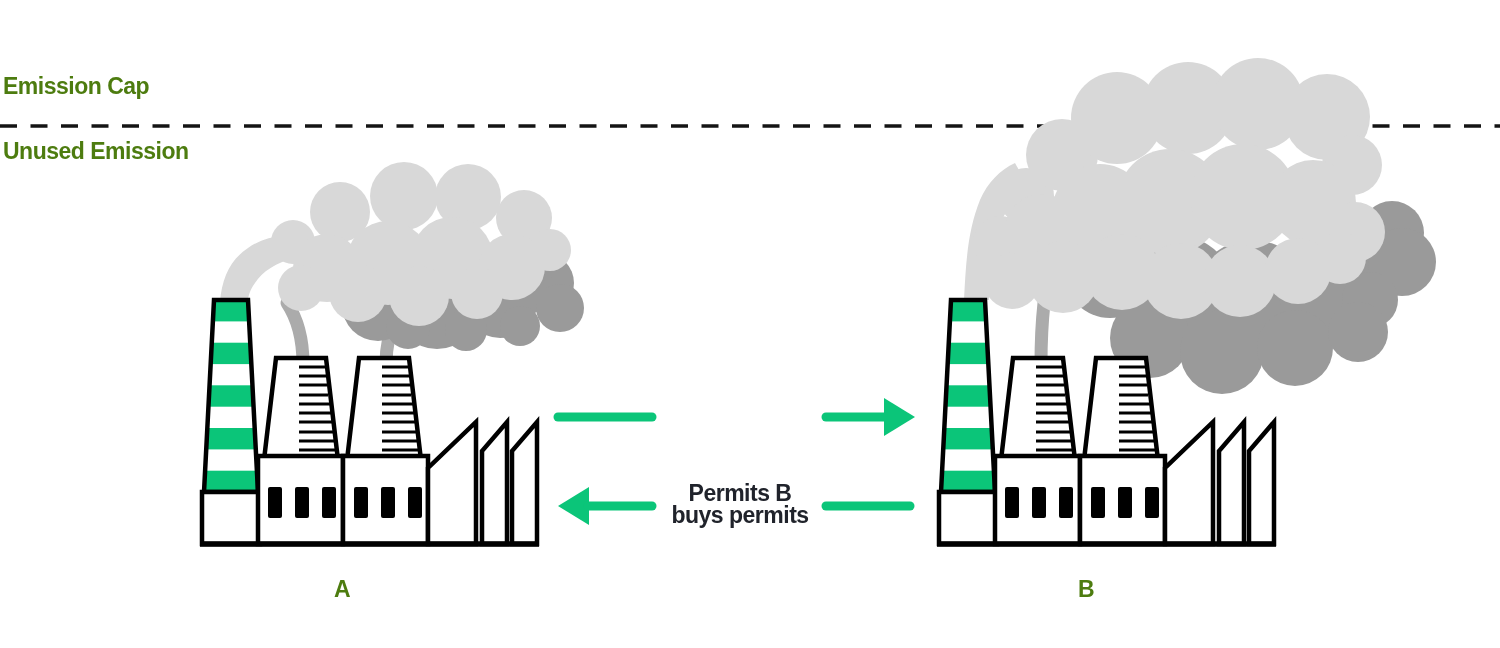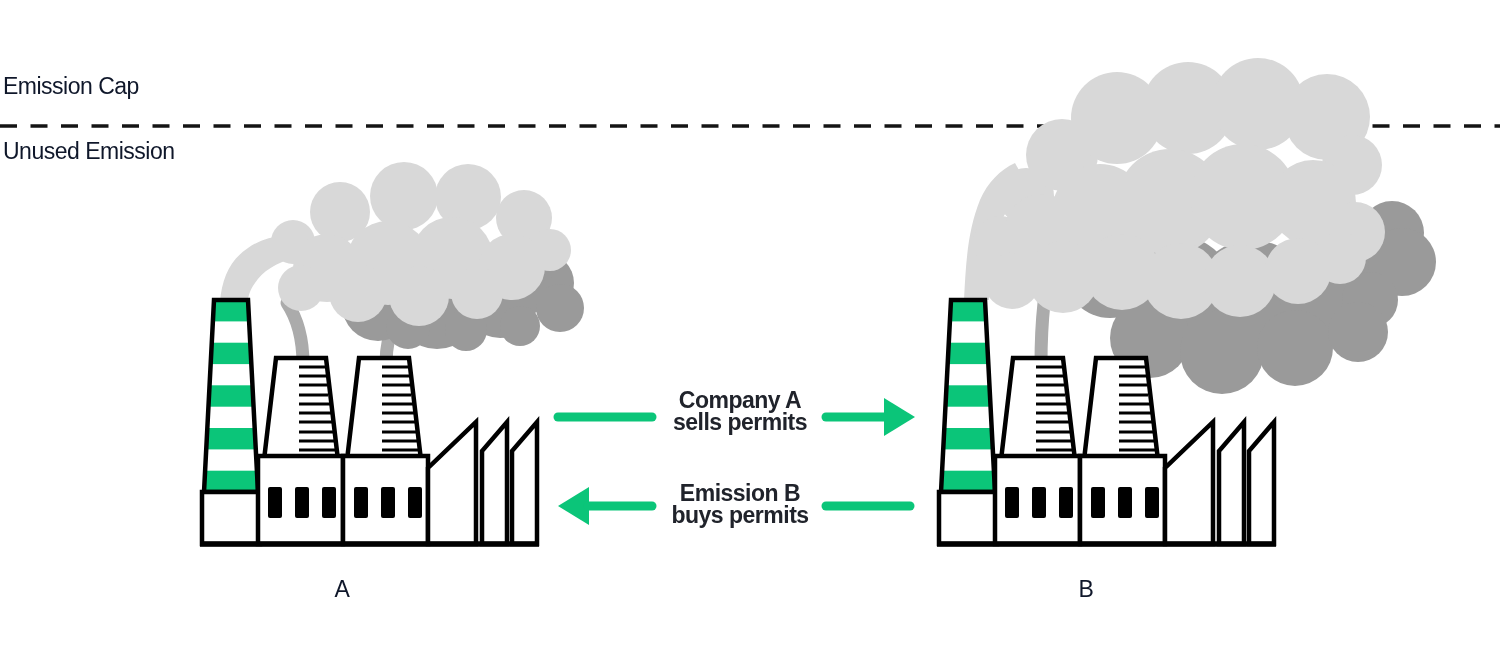--- a/index.html
+++ b/index.html
@@ -2,22 +2,22 @@
 <html><head>
 <meta charset="utf-8">
 <style>
   html,body{margin:0;padding:0;background:#fff;}
   .stage{
     position:relative;width:1500px;height:648px;background:#ffffff;overflow:hidden;
     font-family:"Liberation Sans","DejaVu Sans",sans-serif;
   }
   .stage svg{position:absolute;left:0;top:0;}
   .lbl{
-    position:absolute;font-weight:normal;font-size:23px;line-height:24px;
-    color:#0f172a;letter-spacing:-0.5px;white-space:nowrap;
+    position:absolute;font-weight:bold;font-size:23px;line-height:24px;
+    color:#4d7c0f;letter-spacing:-0.5px;white-space:nowrap;
   }
   .flow{
     position:absolute;width:200px;text-align:center;font-weight:bold;font-size:23px;
     line-height:22px;color:#20232b;letter-spacing:-0.5px;
   }
   .factory-label{width:50px;text-align:center;}
 </style>
 </head>
 <body>
 
@@ -190,24 +190,20 @@
     <g color="#0bc579">
       <polygon points="589,487 558,506 589,525" fill="currentColor"></polygon>
       <line x1="588" y1="506" x2="652" y2="506" stroke="currentColor" stroke-width="9" stroke-linecap="round"></line>
       <line x1="826" y1="506" x2="910" y2="506" stroke="currentColor" stroke-width="9" stroke-linecap="round"></line>
     </g>
   </svg>
 
   <div class="lbl" style="left:3px;top:74px">Emission Cap</div>
   <div class="lbl" style="left:3px;top:139px">Unused Emission</div>
 
-  <div class="flow" style="left:640px;top:389px">
-    <div>Company A</div>
-    <div>sells permits</div>
-  </div>
   <div class="flow" style="left:640px;top:482px">
-    <div>Emission B</div>
+    <div>Permits B</div>
     <div>buys permits</div>
   </div>
 
   <div class="lbl factory-label" style="left:317px;top:577px">A</div>
   <div class="lbl factory-label" style="left:1061px;top:577px">B</div>
 </div>
 
 </body></html>

